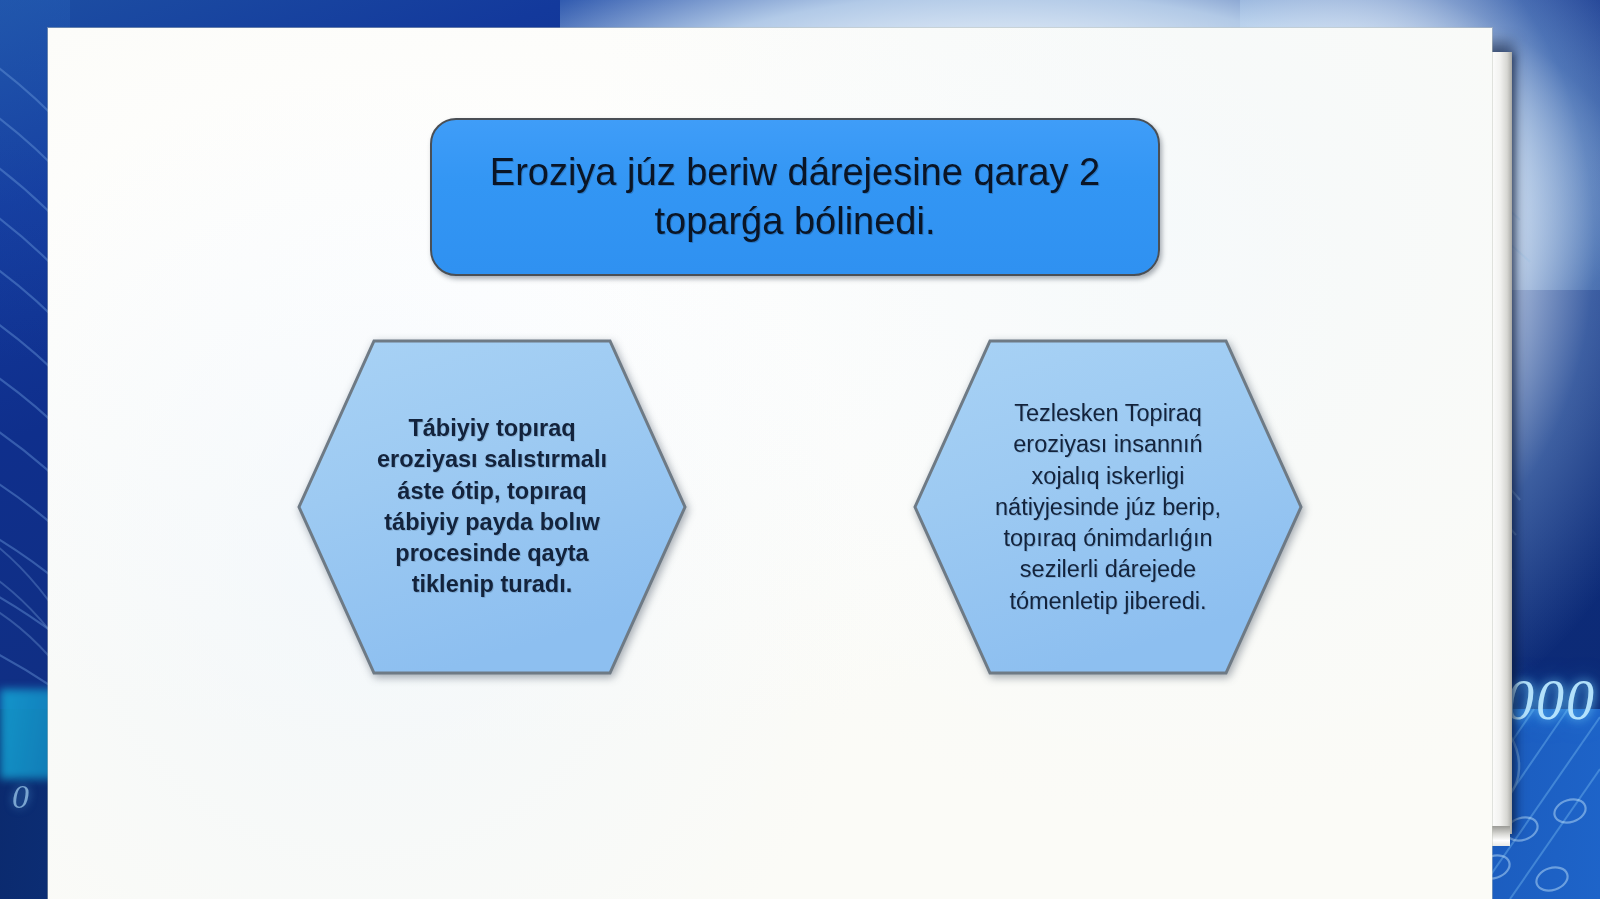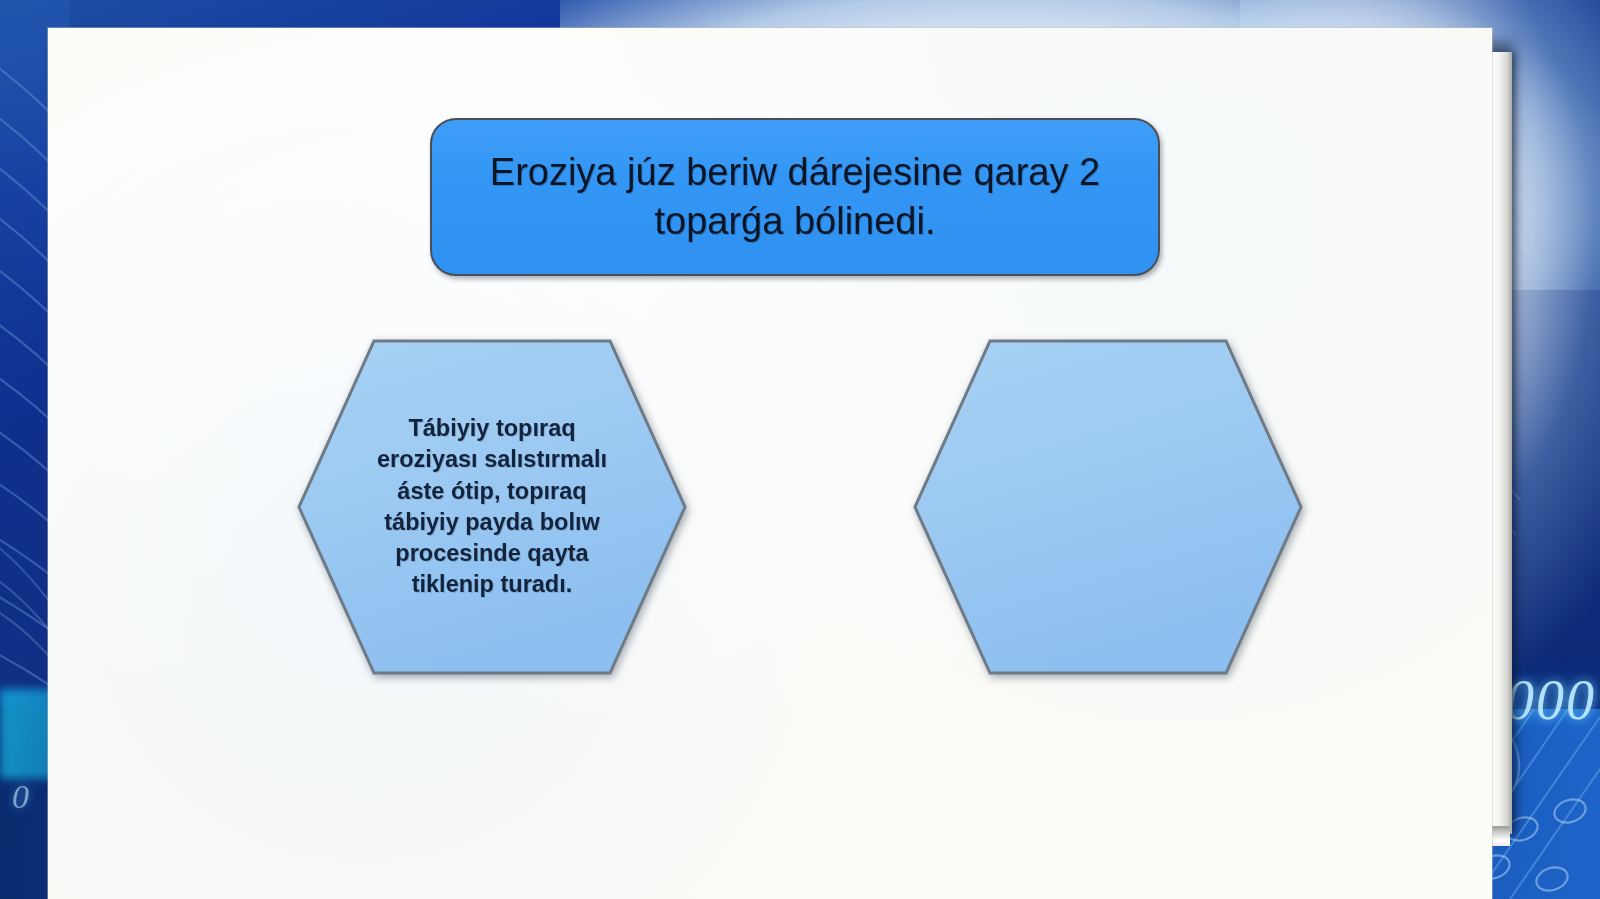--- a/index.html
+++ b/index.html
@@ -319,16 +319,17 @@
           <defs>
             <linearGradient id="hexfillR" x1="0" y1="0" x2="0.35" y2="1">
               <stop offset="0%" stop-color="#a8d2f5"></stop>
               <stop offset="45%" stop-color="#9dcaf2"></stop>
               <stop offset="100%" stop-color="#8dbff0"></stop>
             </linearGradient>
           </defs>
           <polygon points="78,3 314,3 389,169 314,335 78,335 3,169" fill="url(#hexfillR)" stroke="#6e7a85" stroke-width="3"></polygon>
         </svg>
       </div>
+      <div class="hex-text">Tezlesken Topiraq eroziyası insannıń xojalıq iskerligi nátiyjesinde júz berip, topıraq ónimdarlıǵın sezilerli dárejede tómenletip jiberedi.</div>
     </div>
 
   </div>
 </div>
 
 </body></html>

